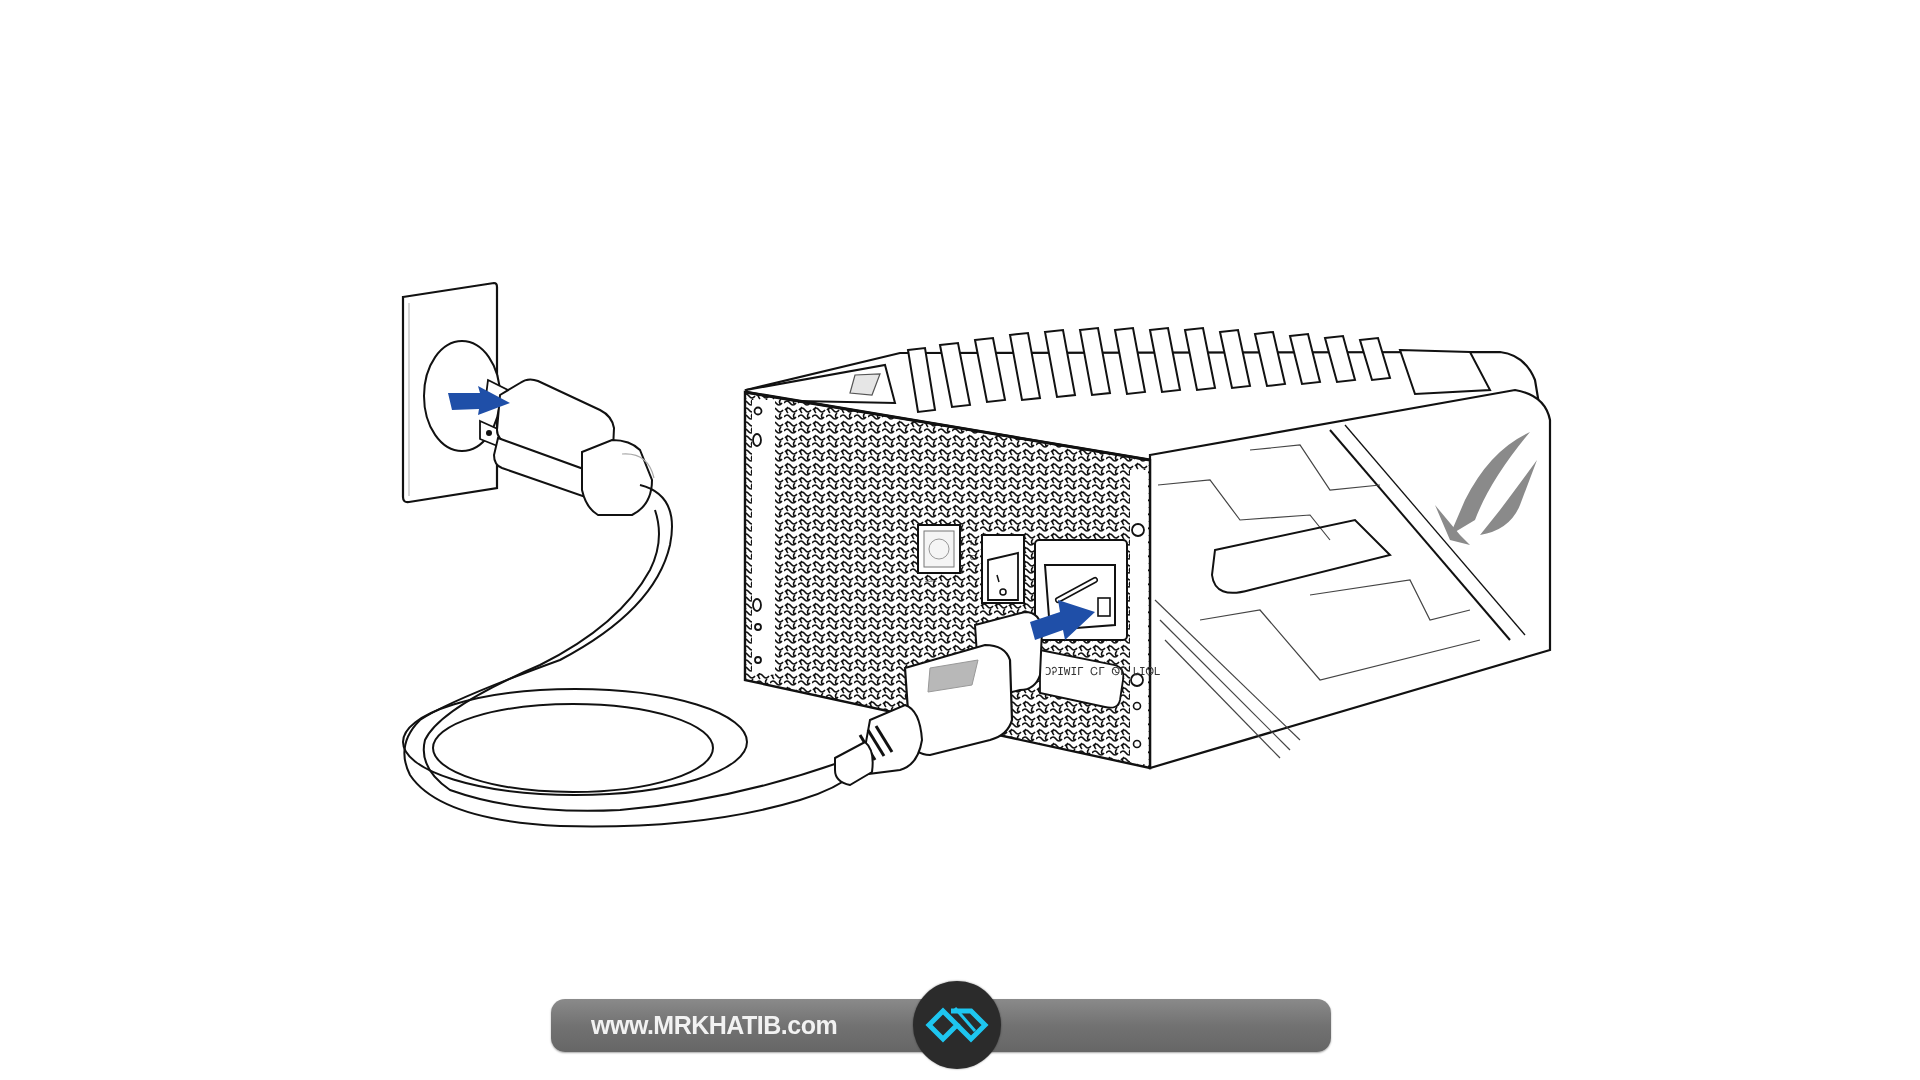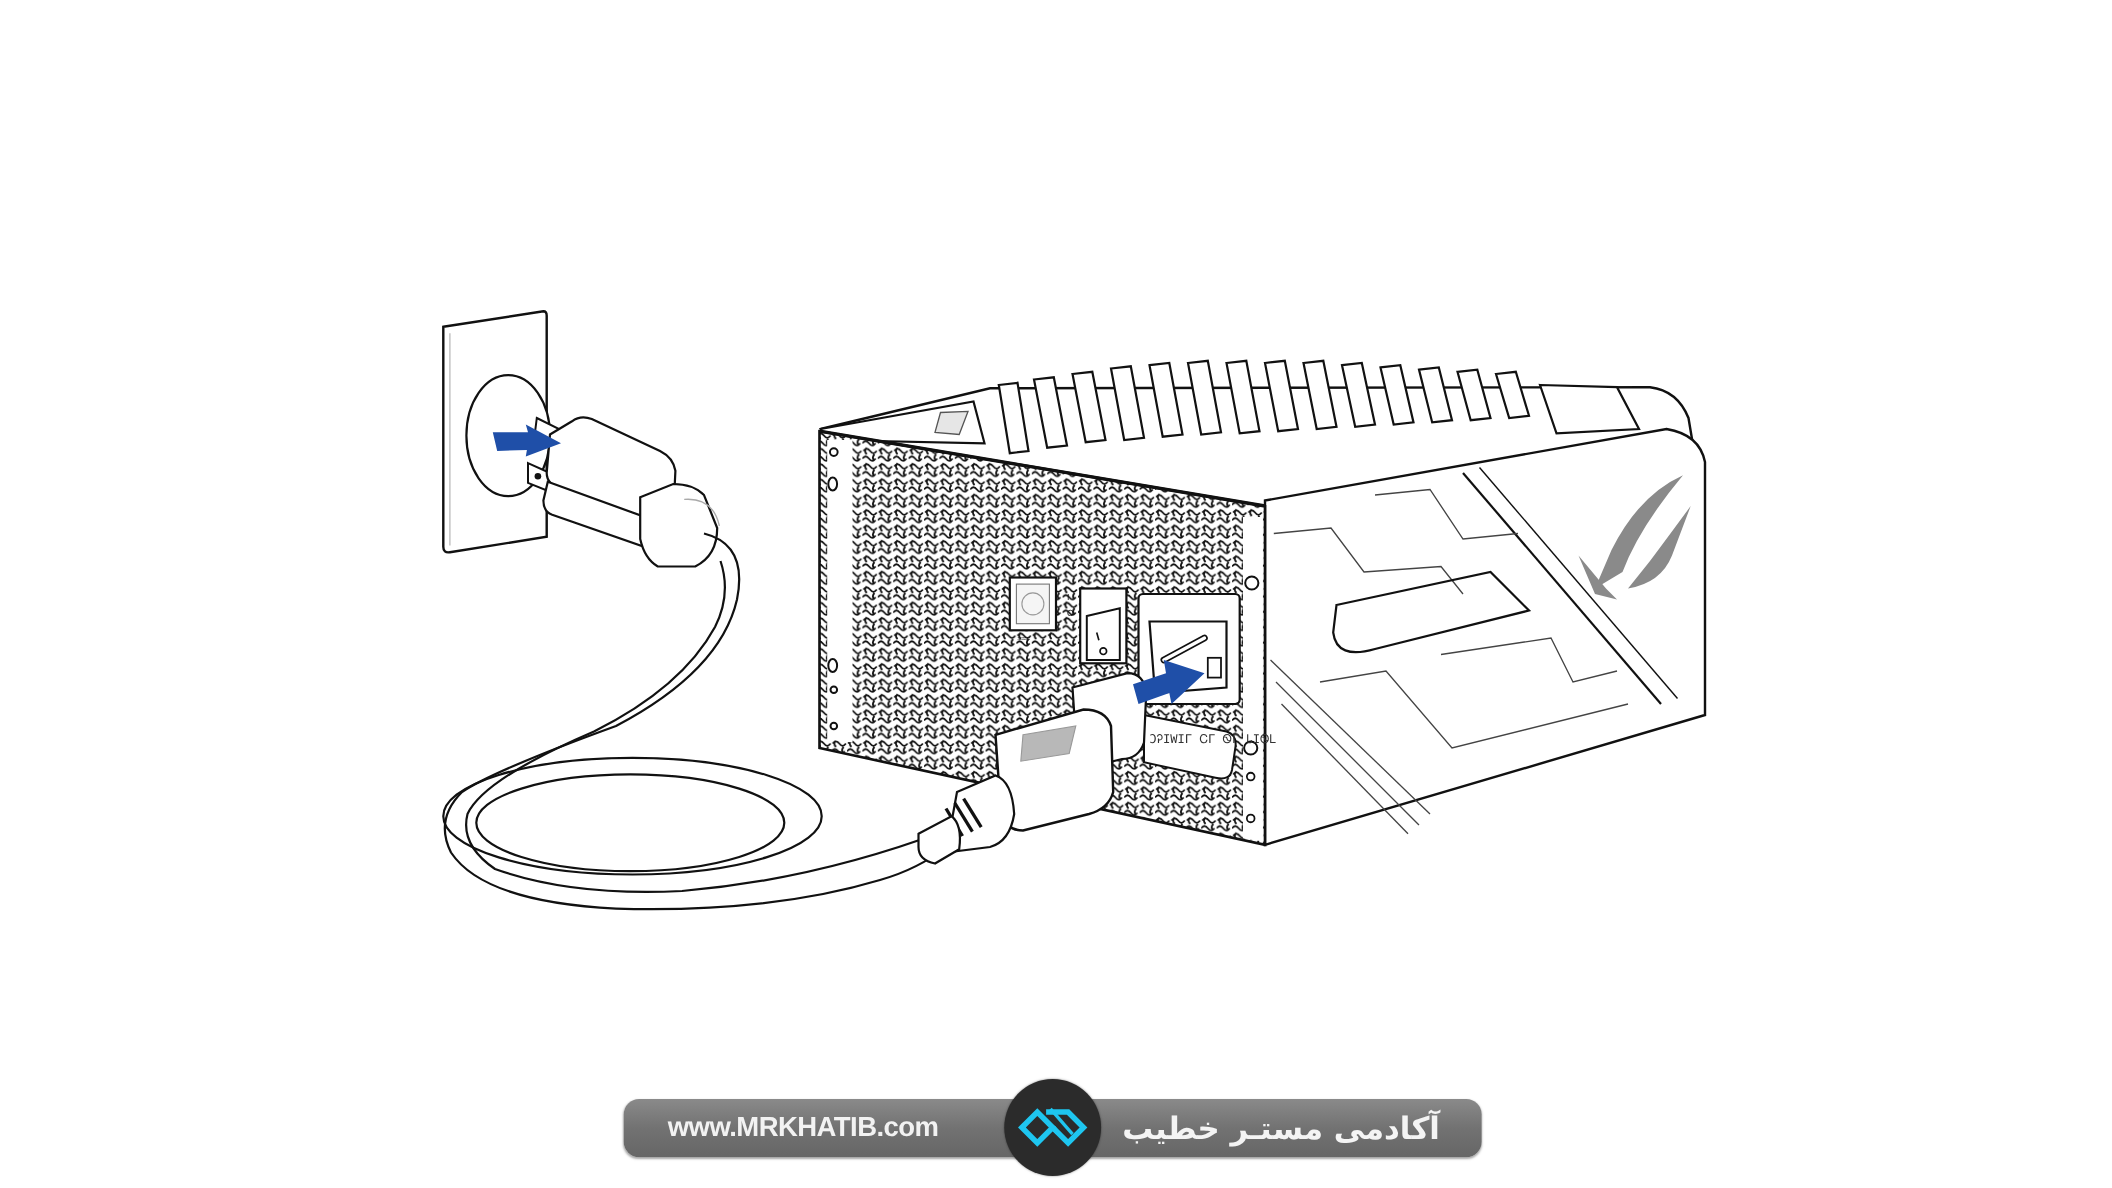--- a/index.html
+++ b/index.html
@@ -1,18 +1,18 @@
 <!DOCTYPE html>
 <html><head>
 <meta charset="utf-8">
 <style>
   html,body{margin:0;padding:0;background:#ffffff;}
   body{width:1920px;height:1080px;position:relative;overflow:hidden;font-family:"Liberation Sans",sans-serif;}
   #illustration{position:absolute;left:0;top:0;width:1920px;height:1080px;}
-  .banner{position:absolute;left:567px;top:999px;width:780px;height:53px;border-radius:14px;
+  .banner{position:absolute;left:551px;top:999px;width:780px;height:53px;border-radius:14px;
     background:linear-gradient(#8a8a8a,#727272 50%,#666 100%);box-shadow:0 1px 2px rgba(0,0,0,.35);}
   .banner-url{position:absolute;left:40px;top:0;height:53px;line-height:53px;color:#f2f2f2;
     font-size:25px;font-weight:bold;letter-spacing:-0.5px;font-family:"Liberation Sans",sans-serif;}
   .banner-fa{position:absolute;right:38px;top:0;height:53px;line-height:53px;color:#f4f4f4;
     font-size:28px;font-weight:bold;direction:rtl;font-family:"DejaVu Sans",sans-serif;}
   .logo-circle{position:absolute;left:913px;top:981px;width:88px;height:88px;border-radius:50%;
     background:#2b2b2b;box-shadow:0 0 2px rgba(0,0,0,.5);}
   .logo-circle svg{position:absolute;left:0;top:0;}
 </style>
 </head>
@@ -151,21 +151,20 @@
       <path d="M868 730 L884 756"></path>
       <path d="M876 726 L892 752"></path>
     </g>
     <path d="M835 758 L865 742 Q875 750 872 772 L850 785 Q835 782 835 770 Z" fill="#fff" stroke="#111" stroke-width="2"></path>
     <path d="M1030 622 L1060 612 L1058 600 L1095 612 L1065 640 L1063 630 L1035 640 Z" fill="#1f4fa8"></path>
   </g>
 </svg>
 
 <div class="banner">
   <span class="banner-url">www.MRKHATIB.com</span>
-  <span class="banner-fa">آکادمی مستـر خطیب</span>
 </div>
 <div class="logo-circle">
   <svg width="88" height="88" viewBox="0 0 88 88">
     <g fill="none" stroke="#1ec6f0" stroke-width="5" stroke-linejoin="miter">
       <path d="M16 44 L30 30 L44 44 L30 58 Z"></path>
       <path d="M38 30 L58 30 L72 44 L58 58 L44 44"></path>
       <path d="M42 27 L62 50" stroke-width="3"></path>
     </g>
   </svg>
 </div>

